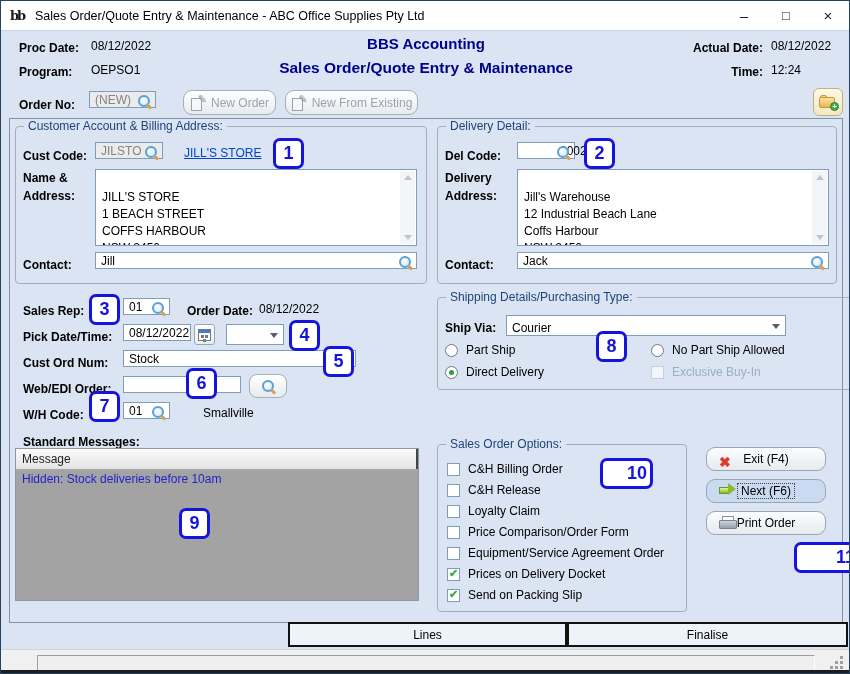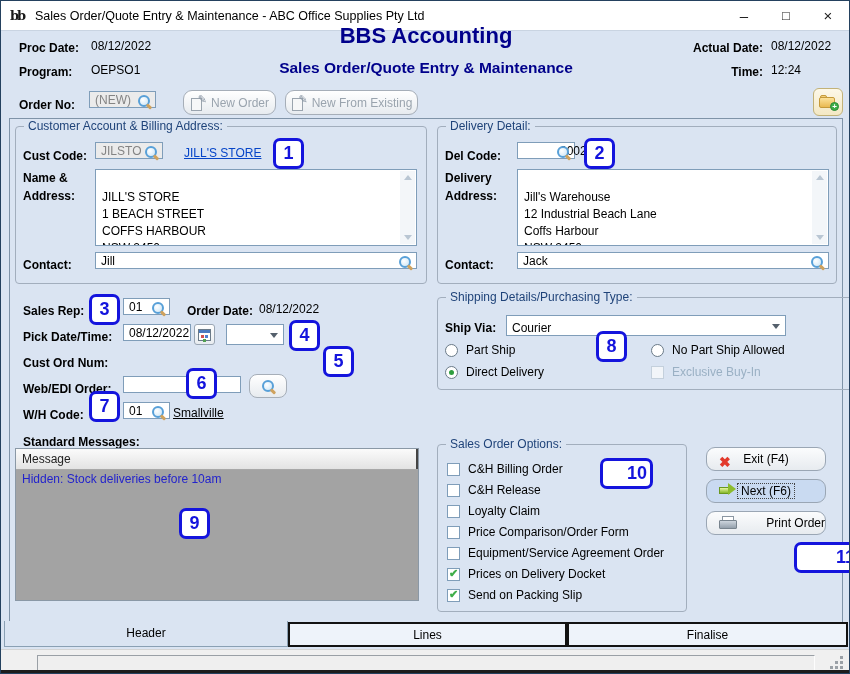--- a/index.html
+++ b/index.html
@@ -14,21 +14,21 @@
 
   
   .titlebar { position:absolute; left:0; top:0; width:100%; height:30px; background:#ffffff; border-bottom:1px solid #c9d4e2; }
   .app-icon { position:absolute; left:9px; top:5px; width:20px; height:20px; font-family:"DejaVu Serif", serif; font-weight:bold; font-size:13px; letter-spacing:-2px; color:#1a1a1a; line-height:20px; }
   .app-icon::before { content:"bb"; }
   .title-text { position:absolute; left:34px; top:0; height:30px; line-height:30px; font-size:12.5px; }
   .winbtn { position:absolute; top:0; width:42px; height:30px; text-align:center; line-height:30px; font-size:15px; color:#222; cursor:default; }
 
   
   .navy { color:#00008b; font-weight:bold; }
-  .app-title { position:absolute; left:275px; top:22px; width:300px; text-align:center; font-size:22px; }
+  .app-title { position:absolute; left:275px; top:34px; width:300px; text-align:center; font-size:15px; }
   .app-subtitle { position:absolute; left:175px; top:58px; width:500px; text-align:center; font-size:15.5px; }
 
   
   .field { position:absolute; height:17px; background:#fff; border:1px solid #7f9db9; display:flex; align-items:center; padding:0 5px; }
   .field.disabled { background:#ebebeb; color:#848484; }
   .mag { width:15px; height:15px; position:relative; display:inline-block; flex:none; }
   .mag::before { content:""; position:absolute; left:1px; top:1px; width:8px; height:8px; border:2px solid #58a0d8; border-radius:50%; background:radial-gradient(circle at 35% 35%, #ffffff, #c9e4f6); }
   .mag::after { content:""; position:absolute; right:0; bottom:1px; width:6px; height:3px; background:#cfa25e; border-radius:1px; transform:rotate(45deg); }
   .field .mag { position:absolute; right:3px; top:2px; }
 
@@ -210,35 +210,38 @@
   </div>
   <div class="calbtn" style="left:193px; top:323px;">
     <span class="cal"></span>
   </div>
   <div class="combo" style="left:225px; top:323px; width:58px;">
     <span></span>
     <span class="chev"></span>
   </div>
 
   <div class="abs lbl" style="left:22px; top:353px;">Cust Ord Num:</div>
+  <div class="field" style="left:122px; top:349px; width:233px;">
+    <span>Stock</span>
+  </div>
 
   <div class="abs lbl" style="left:22px; top:379px;">Web/EDI Order:</div>
   <div class="field" style="left:122px; top:375px; width:118px;">
     <span></span>
   </div>
   <div class="toolbtn" style="left:248px; top:373px; width:38px; height:24px; border-radius:8px;">
     <span class="mag"></span>
   </div>
 
   <div class="abs lbl" style="left:22px; top:405px;">W/H Code:</div>
   <div class="field" style="left:122px; top:401px; width:47px;">
     <span>01</span>
     <span class="mag"></span>
   </div>
-  <div class="abs val" style="left:172px; top:405px;text-decoration:underline;">Smallville</div>
+  <div class="abs val" style="left:202px; top:405px;">Smallville</div>
 
   <div class="groupbox" style="left:436px; top:296px; width:420px; height:93px;">
     <span class="legend">Shipping Details/Purchasing Type:</span>
   </div>
   <div class="abs lbl" style="left:444px; top:318px;">Ship Via:</div>
   <div class="combo" style="left:505px; top:314px; width:280px;align-items:flex-end;">
     <span>Courier</span>
     <span class="chev"></span>
   </div>
   <div class="ctl-row" style="left:444px; top:342px;">
@@ -300,38 +303,37 @@
   </div>
 
   <div class="btn" style="left:705px; top:446px;">
     <span class="icon exit-icon"></span>
     <span>Exit (F4)</span>
   </div>
   <div class="btn primary" style="left:705px; top:478px;">
     <span class="icon next-arrow"></span>
     <span class="next-label">Next (F6)</span>
   </div>
-  <div class="btn" style="left:705px; top:510px;text-align:right;">
+  <div class="btn" style="left:705px; top:510px;">
     <span class="icon printicon"></span>
     <span>Print Order</span>
   </div>
 
   <div class="ann" style="left:272px; top:137px;">1</div>
   <div class="ann" style="left:583px; top:137px;">2</div>
   <div class="ann" style="left:88px; top:293px;">3</div>
   <div class="ann" style="left:288px; top:319px;">4</div>
   <div class="ann" style="left:322px; top:345px;">5</div>
   <div class="ann" style="left:185px; top:367px;">6</div>
   <div class="ann" style="left:88px; top:390px;">7</div>
   <div class="ann" style="left:595px; top:330px;">8</div>
   <div class="ann" style="left:178px; top:507px;">9</div>
   <div class="ann" style="left:599px; top:457px;padding-left:24px;">10</div>
   <div class="ann" style="left:793px; top:541px;padding-left:39px;">11</div>
 
-  <div class="tab active" style="left:3px; top:620px; width:284px;">Header</div>
   <div class="tab inactive" style="left:287px; top:621px; width:279px;">Lines</div>
   <div class="tab inactive" style="left:566px; top:621px; width:281px;">Finalise</div>
 
   <div class="statusbar">
     <div class="sunken"></div>
     <div class="grip"></div>
   </div>
   <div class="bottom-strip"></div>
 
 </div>

